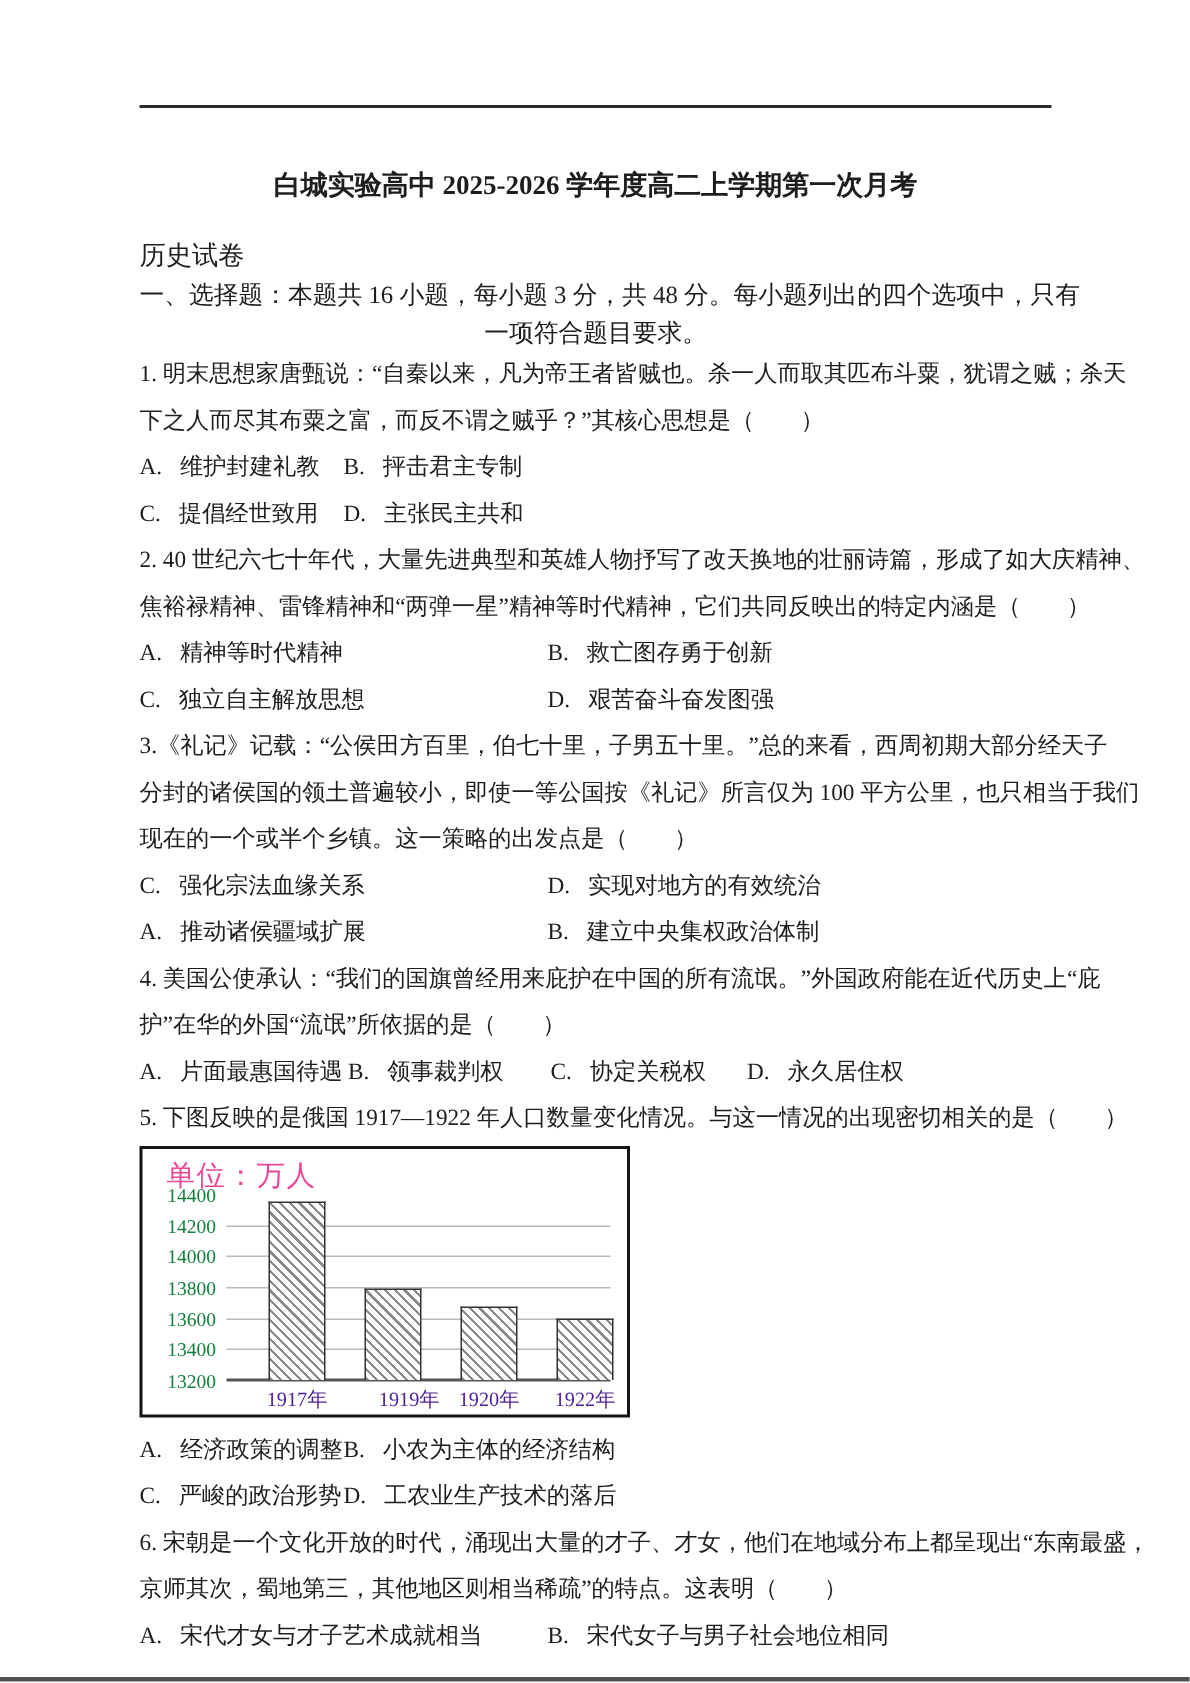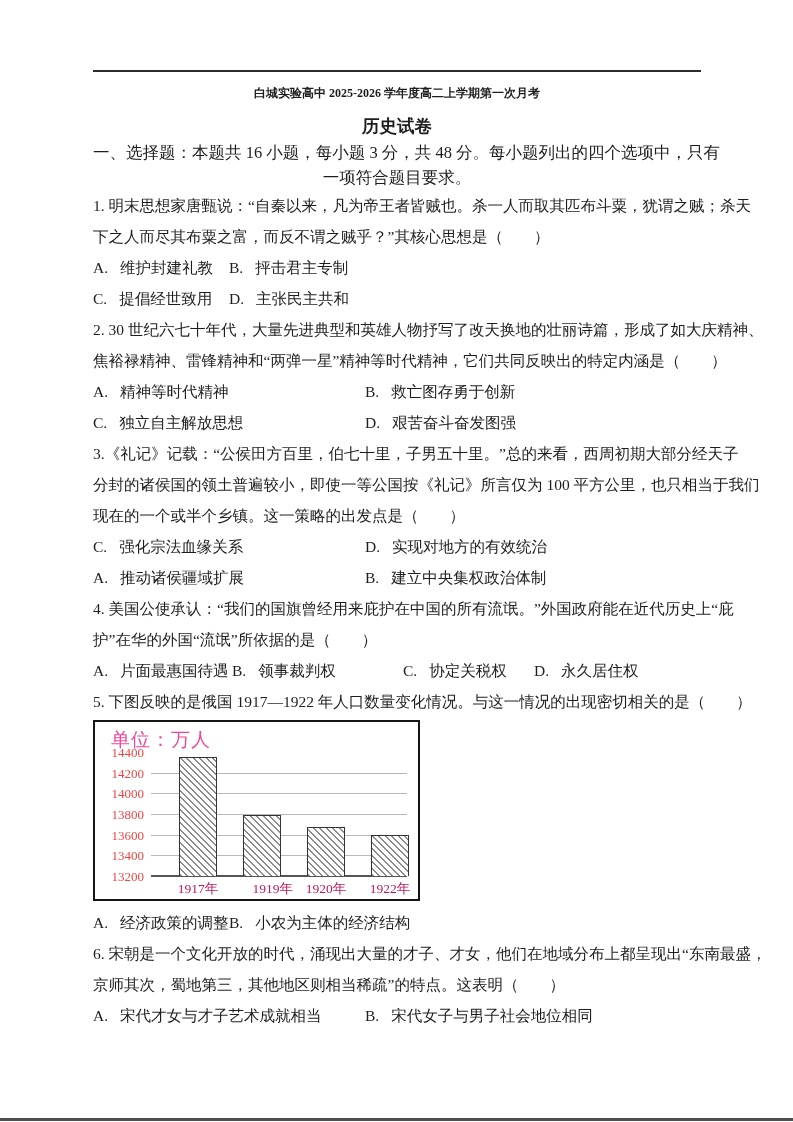--- a/index.html
+++ b/index.html
@@ -4,47 +4,47 @@
 <style>
   html,body{margin:0;padding:0;background:#ffffff;}
   body{
     width:793px;height:1122px;position:relative;overflow:hidden;
     font-family:"Liberation Serif","DejaVu Serif",serif;
     color:#1d1d1d;
   }
   .top-rule{position:absolute;left:93px;top:70px;width:608px;height:2px;background:#2b2b2b;}
   .bottom-rule{position:absolute;left:0;top:1118px;width:793px;height:3px;background:#4f4f4f;}
   .content{position:absolute;left:93px;top:82px;width:608px;}
-  .title{text-align:center;font-weight:bold;font-size:12px;line-height:22px;white-space:nowrap;}
-  .subtitle{text-align:center;font-weight:bold;font-size:17.5px;line-height:22px;margin-top:11px;}
+  .title{text-align:center;font-weight:bold;font-size:18px;line-height:22px;white-space:nowrap;margin-top:30px;}
+  .subtitle{text-align:left;font-weight:normal;font-size:17.5px;line-height:22px;margin-top:25px;}
   .intro .line{line-height:25px;font-size:16.5px;}
   .intro{margin-top:3px;text-align:center;}
   .q{margin:0;}
   .line{line-height:31px;font-size:15.5px;white-space:nowrap;}
   .opt-row{line-height:31px;font-size:15.5px;white-space:nowrap;}
   .opt{display:inline-block;vertical-align:top;}
   .opt .lab{display:inline-block;margin-right:12px;}
   .row-tight .opt:not(:last-child){min-width:136px;}
   .row-wide  .opt:not(:last-child){min-width:272px;}
   .row-four  .opt:nth-child(1){min-width:139px;}
   .row-four  .opt:nth-child(2){min-width:135px;}
-  .row-four  .opt:nth-child(3){min-width:131px;margin-left:36px;}
+  .row-four  .opt:nth-child(3){min-width:131px;}
 
   
   .chart{position:relative;width:327px;height:181px;border:2px solid #151515;
          box-sizing:border-box;margin:3px 0 6px 0;background:#fff;}
   .chart .unit{position:absolute;left:16px;top:5px;font-size:19px;color:#ec4899;letter-spacing:1px;}
   .plot{position:absolute;left:56px;top:30px;width:256px;height:124px;}
   .gridline{position:absolute;left:0;width:100%;height:1px;background:#b8b8b8;}
   .baseline{position:absolute;left:0;width:100%;height:2px;background:#555;}
-  .ylabel{position:absolute;left:-52px;width:45px;text-align:right;font-size:13px;color:#ef4444;line-height:13px;}
+  .ylabel{position:absolute;left:-52px;width:45px;text-align:right;font-size:13px;color:#15803d;line-height:13px;}
   .bar{position:absolute;bottom:0;width:38px;box-sizing:border-box;
        border:1px solid #333;border-bottom:none;
        background:repeating-linear-gradient(45deg,#8a8a8a 0,#8a8a8a 1.5px,#ffffff 1.5px,#ffffff 4.6px);}
-  .xlabel{position:absolute;top:128px;width:62px;text-align:center;font-size:13.5px;color:#be185d;}
+  .xlabel{position:absolute;top:128px;width:62px;text-align:center;font-size:13.5px;color:#4c1d95;}
 </style>
 </head>
 <body>
 
 <div class="top-rule"></div>
 
 <div class="content">
 
   <div class="title">白城实验高中 2025-2026 学年度高二上学期第一次月考</div>
   <div class="subtitle">历史试卷</div>
@@ -59,21 +59,21 @@
     <div class="line">下之人而尽其布粟之富，而反不谓之贼乎？”其核心思想是（　　）</div>
     <div class="opt-row row-tight">
       <span class="opt"><span class="lab">A.</span><span>维护封建礼教</span></span><span class="opt"><span class="lab">B.</span><span>抨击君主专制</span></span>
     </div>
     <div class="opt-row row-tight">
       <span class="opt"><span class="lab">C.</span><span>提倡经世致用</span></span><span class="opt"><span class="lab">D.</span><span>主张民主共和</span></span>
     </div>
   </div>
 
   <div class="q">
-    <div class="line">2. 30 世纪六七十年代，大量先进典型和英雄人物抒写了改天换地的壮丽诗篇，形成了如大庆精神、</div>
+    <div class="line">2. 40 世纪六七十年代，大量先进典型和英雄人物抒写了改天换地的壮丽诗篇，形成了如大庆精神、</div>
     <div class="line">焦裕禄精神、雷锋精神和“两弹一星”精神等时代精神，它们共同反映出的特定内涵是（　　）</div>
     <div class="opt-row row-wide">
       <span class="opt"><span class="lab">A.</span><span>精神等时代精神</span></span><span class="opt"><span class="lab">B.</span><span>救亡图存勇于创新</span></span>
     </div>
     <div class="opt-row row-wide">
       <span class="opt"><span class="lab">C.</span><span>独立自主解放思想</span></span><span class="opt"><span class="lab">D.</span><span>艰苦奋斗奋发图强</span></span>
     </div>
   </div>
 
   <div class="q">
@@ -122,20 +122,23 @@
           <div class="bar" style="left: 156px; width: 38px; height: 48.5667px;"></div>
           <div class="xlabel" style="left: 144px;">1920年</div>
           <div class="bar" style="left: 220px; width: 38px; height: 41.3333px;"></div>
           <div class="xlabel" style="left: 208px;">1922年</div>
         </div>
     </div>
 
     <div class="opt-row row-tight">
       <span class="opt"><span class="lab">A.</span><span>经济政策的调整</span></span><span class="opt"><span class="lab">B.</span><span>小农为主体的经济结构</span></span>
     </div>
+    <div class="opt-row row-tight">
+      <span class="opt"><span class="lab">C.</span><span>严峻的政治形势</span></span><span class="opt"><span class="lab">D.</span><span>工农业生产技术的落后</span></span>
+    </div>
   </div>
 
   <div class="q">
     <div class="line">6. 宋朝是一个文化开放的时代，涌现出大量的才子、才女，他们在地域分布上都呈现出“东南最盛，</div>
     <div class="line">京师其次，蜀地第三，其他地区则相当稀疏”的特点。这表明（　　）</div>
     <div class="opt-row row-wide">
       <span class="opt"><span class="lab">A.</span><span>宋代才女与才子艺术成就相当</span></span><span class="opt"><span class="lab">B.</span><span>宋代女子与男子社会地位相同</span></span>
     </div>
   </div>
 

